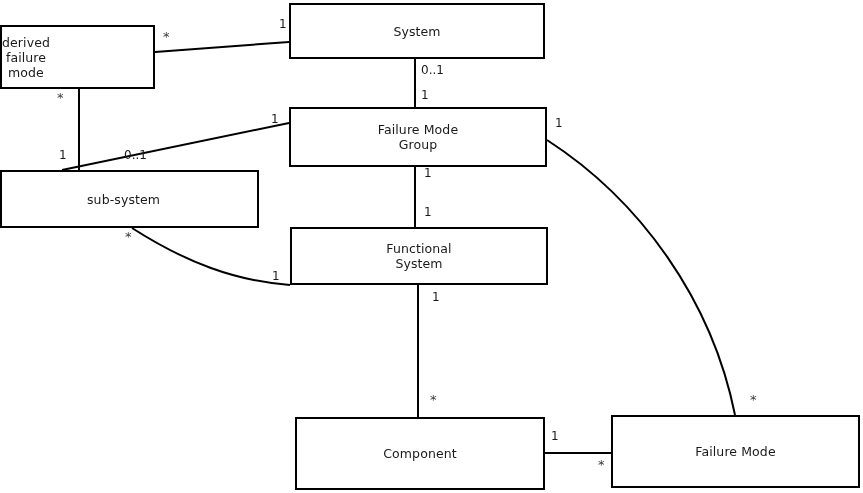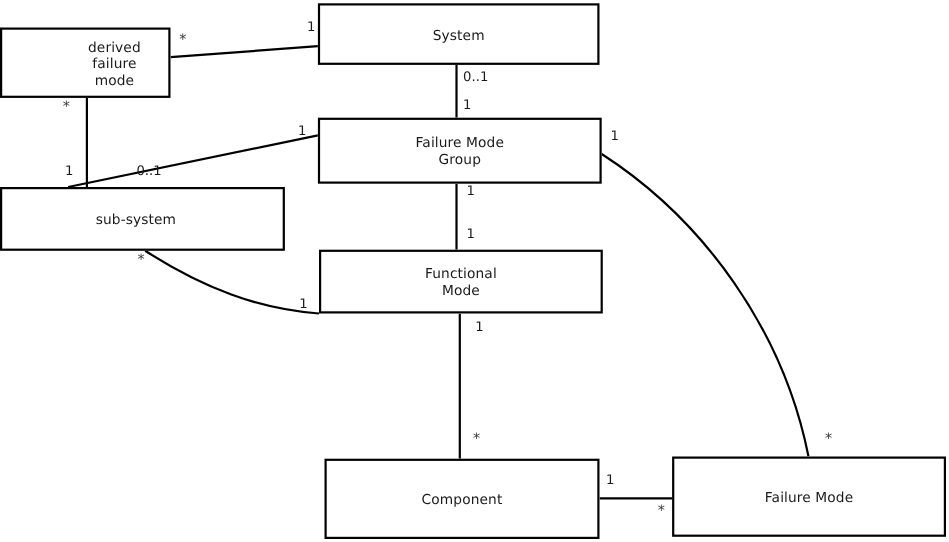--- a/index.html
+++ b/index.html
@@ -42,21 +42,20 @@
     color: #1a1a1a;
     text-align: center;
     white-space: pre-line;
     letter-spacing: 0.1px;
   }
   
   .node.label-shift-right {
     justify-content: flex-start;
   }
   .node.label-shift-right .node-label {
-    margin-left: 78px;
   }
   .node.label-shift-right-mid {
     justify-content: flex-start;
   }
   .node.label-shift-right-mid .node-label {
     margin-left: 85px;
     text-align: right;
   }
   .mult {
     position: absolute;
@@ -99,21 +98,21 @@
       </div>
       <div class="node" style="left: 289px; top: 107px; width: 258px; height: 60px;">
         <div class="node-label">Failure Mode
 Group</div>
       </div>
       <div class="node label-shift-right-mid" style="left: 0px; top: 170px; width: 259px; height: 58px;">
         <div class="node-label">sub-system</div>
       </div>
       <div class="node" style="left: 290px; top: 227px; width: 258px; height: 58px;">
         <div class="node-label">Functional
-Mode</div>
+System</div>
       </div>
       <div class="node" style="left: 295px; top: 417px; width: 250px; height: 73px;">
         <div class="node-label">Component</div>
       </div>
       <div class="node" style="left: 611px; top: 415px; width: 249px; height: 73px;">
         <div class="node-label">Failure Mode</div>
       </div>
     </div>
 
   <div id="mult-layer">

